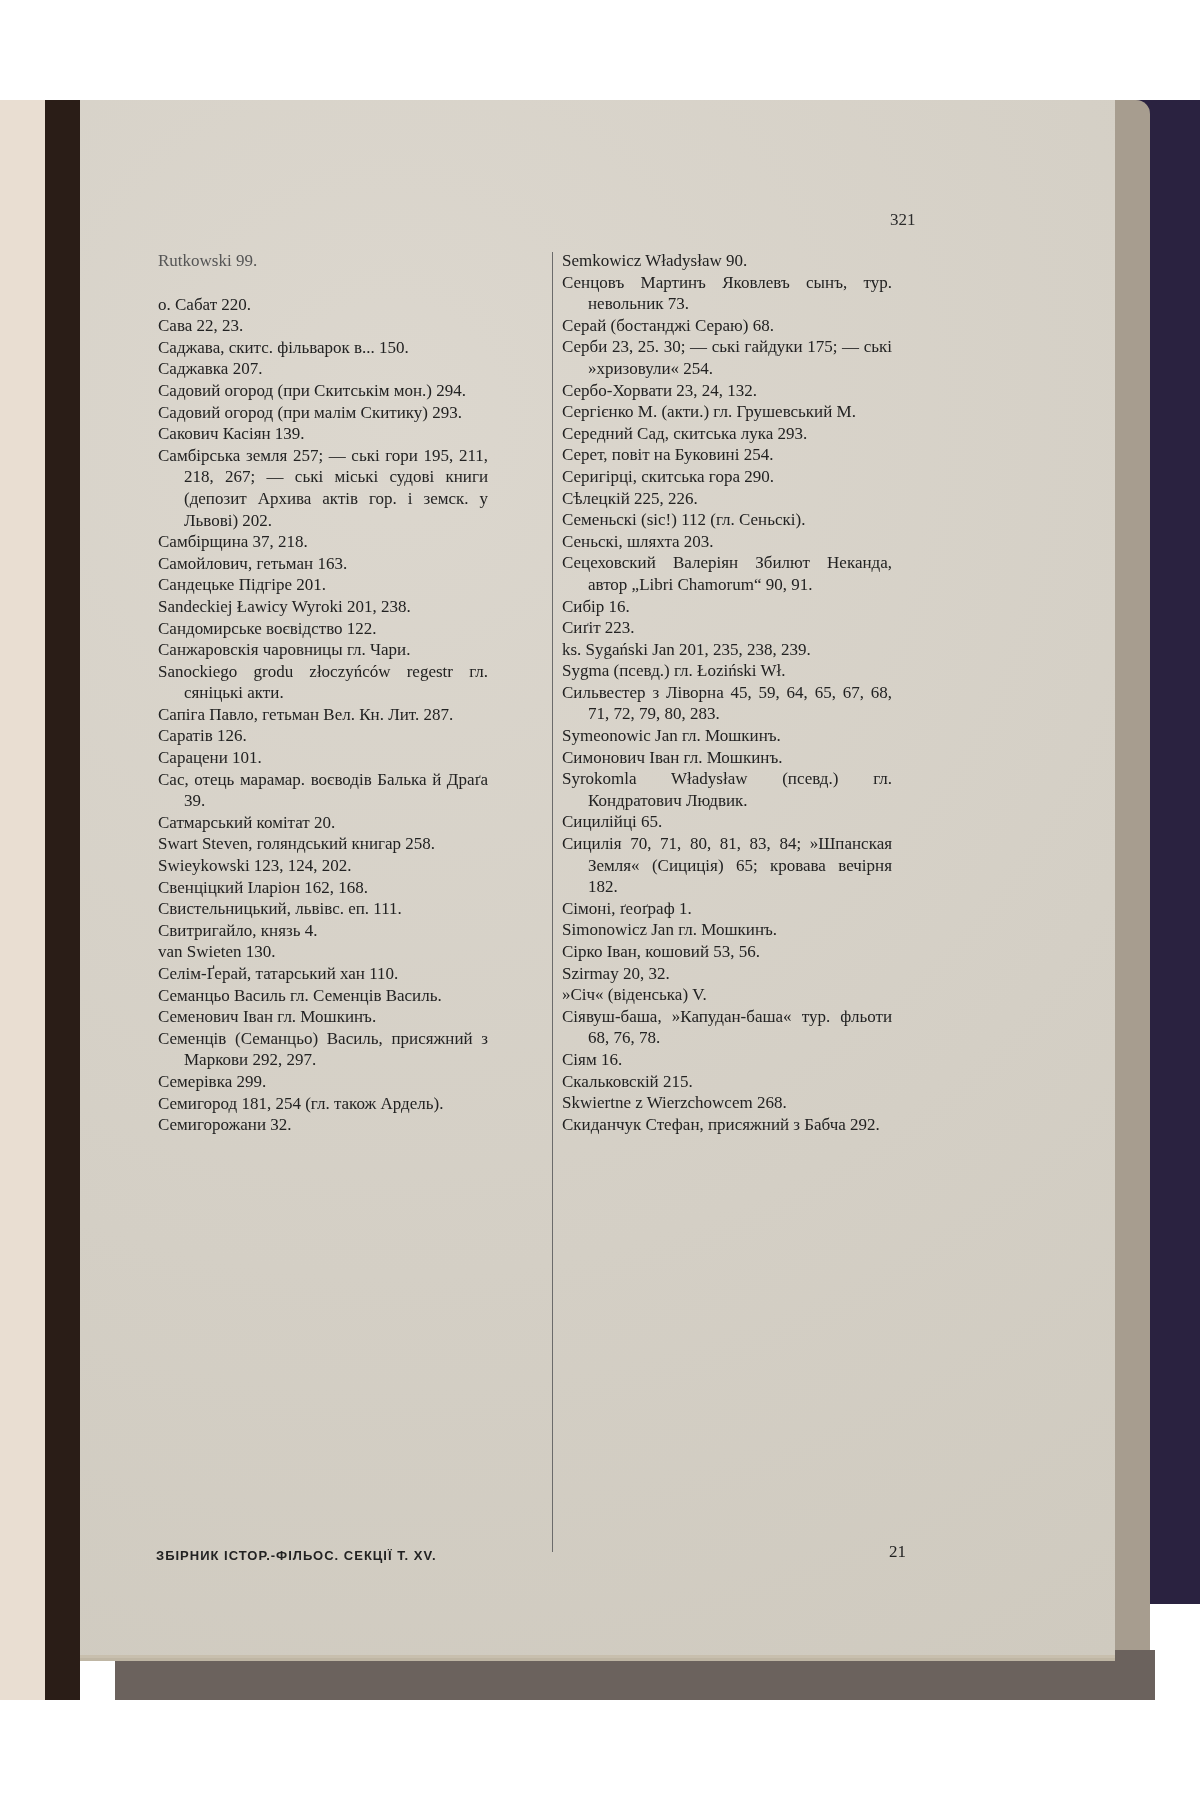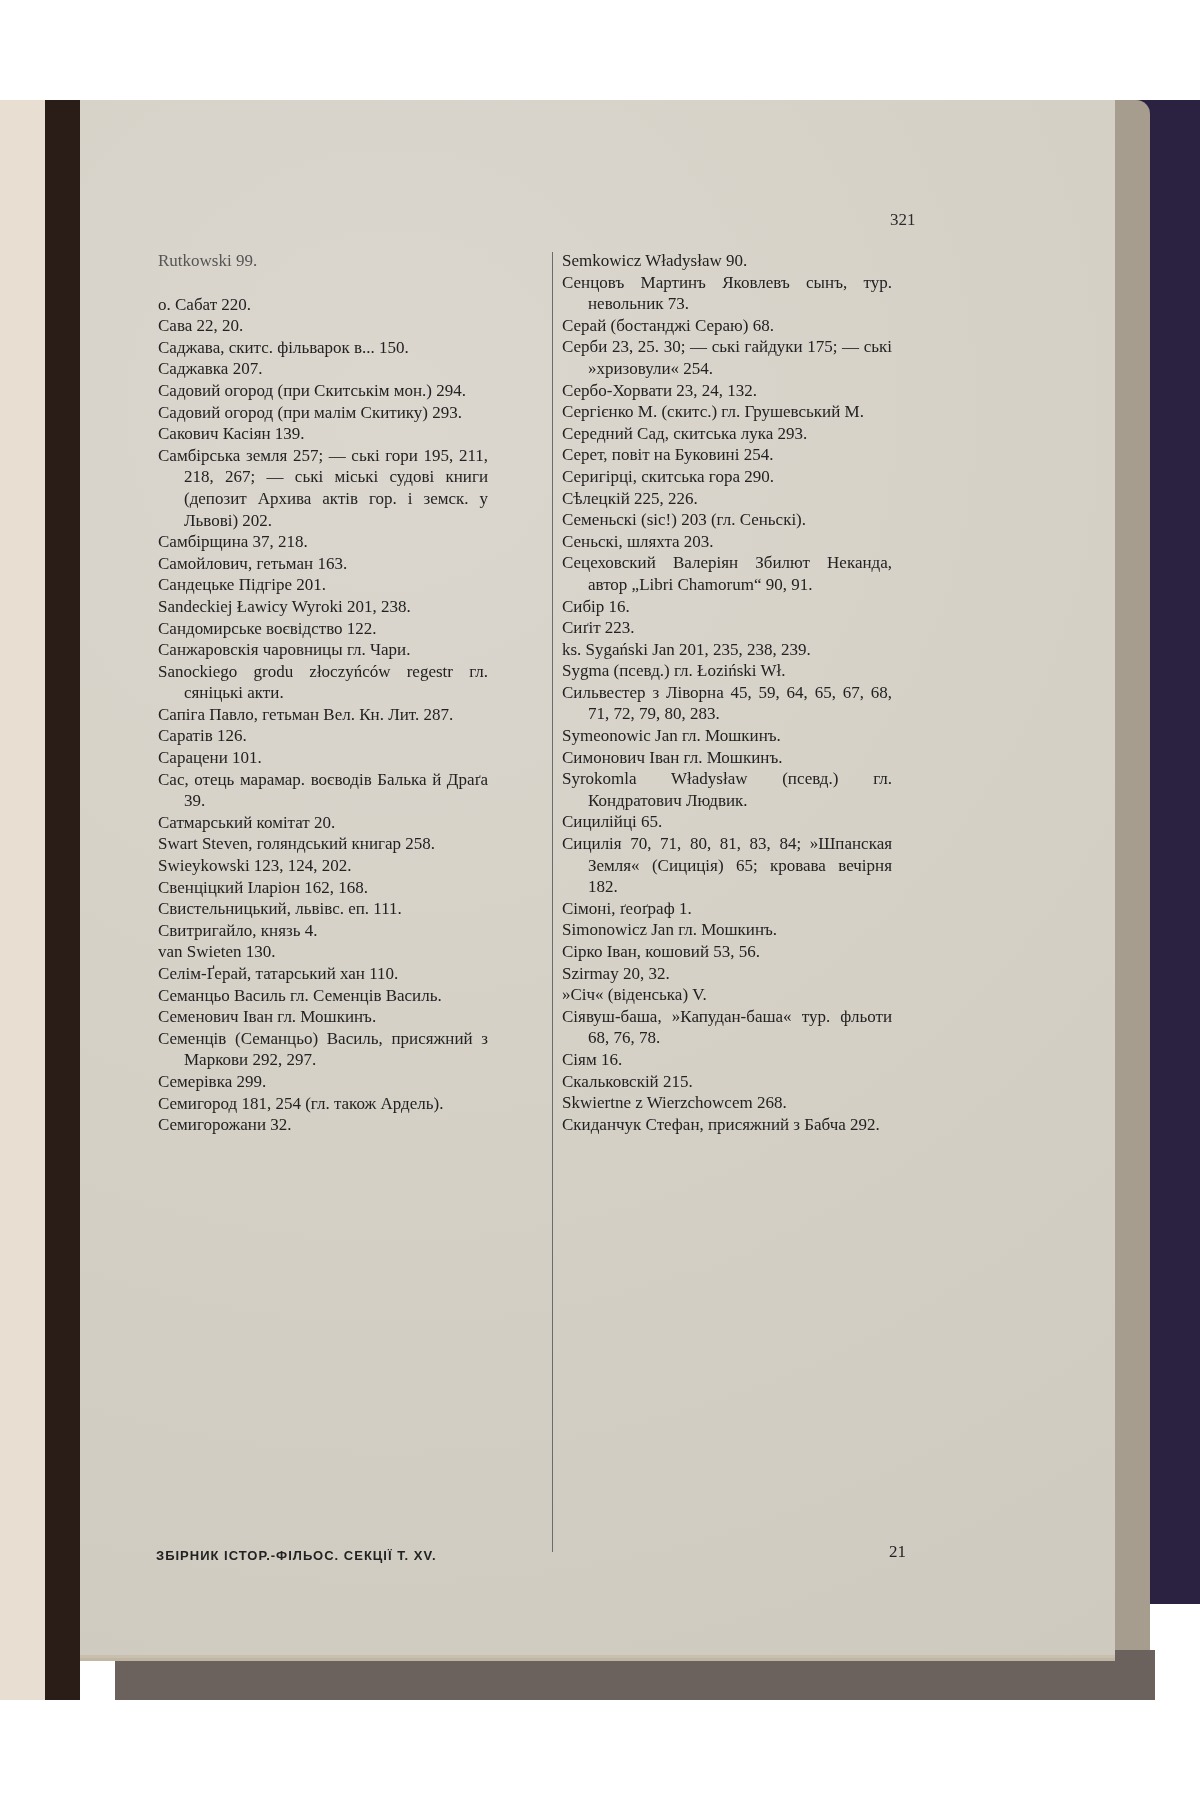--- a/index.html
+++ b/index.html
@@ -30,21 +30,21 @@
   <div class="spine"></div>
   <div class="cover-right"></div>
   <div class="bottom-board"></div>
 
   <div class="page">
     <div class="page-number">321</div>
 
     <div class="col col-left">
       <p class="entry first-gap">Rutkowski 99.</p>
       <p class="entry">о. Сабат 220.</p>
-      <p class="entry">Сава 22, 20.</p>
+      <p class="entry">Сава 22, 23.</p>
       <p class="entry">Саджава, скитс. фільварок в... 150.</p>
       <p class="entry">Саджавка 207.</p>
       <p class="entry">Садовий огород (при Скитськім мон.) 294.</p>
       <p class="entry">Садовий огород (при малім Скитику) 293.</p>
       <p class="entry">Сакович Касіян 139.</p>
       <p class="entry">Самбірська земля 257; — ські гори 195, 211, 218, 267; — ські міські судові книги (депозит Архива актів гор. і земск. у Львові) 202.</p>
       <p class="entry">Самбірщина 37, 218.</p>
       <p class="entry">Самойлович, гетьман 163.</p>
       <p class="entry">Сандецьке Підгіре 201.</p>
       <p class="entry">Sandeckiej Ławicy Wyroki 201, 238.</p>
@@ -72,26 +72,26 @@
     </div>
 
     <div class="col-divider"></div>
 
     <div class="col col-right">
       <p class="entry">Semkowicz Władysław 90.</p>
       <p class="entry">Сенцовъ Мартинъ Яковлевъ сынъ, тур. невольник 73.</p>
       <p class="entry">Серай (бостанджі Сераю) 68.</p>
       <p class="entry">Серби 23, 25. 30; — ські гайдуки 175; — ські »хризовули« 254.</p>
       <p class="entry">Сербо-Хорвати 23, 24, 132.</p>
-      <p class="entry">Сергієнко М. (скитс.) гл. Грушевський М.</p>
+      <p class="entry">Сергієнко М. (акти.) гл. Грушевський М.</p>
       <p class="entry">Середний Сад, скитська лука 293.</p>
       <p class="entry">Серет, повіт на Буковині 254.</p>
       <p class="entry">Серигірці, скитська гора 290.</p>
       <p class="entry">Сѣлецкій 225, 226.</p>
-      <p class="entry">Семеньскі (sic!) 203 (гл. Сеньскі).</p>
+      <p class="entry">Семеньскі (sic!) 112 (гл. Сеньскі).</p>
       <p class="entry">Сеньскі, шляхта 203.</p>
       <p class="entry">Сецеховский Валеріян Збилют Неканда, автор „Libri Chamorum“ 90, 91.</p>
       <p class="entry">Сибір 16.</p>
       <p class="entry">Сиґіт 223.</p>
       <p class="entry">ks. Sygański Jan 201, 235, 238, 239.</p>
       <p class="entry">Sygma (псевд.) гл. Łoziński Wł.</p>
       <p class="entry">Сильвестер з Ліворна 45, 59, 64, 65, 67, 68, 71, 72, 79, 80, 283.</p>
       <p class="entry">Symeonowic Jan гл. Мошкинъ.</p>
       <p class="entry">Симонович Іван гл. Мошкинъ.</p>
       <p class="entry">Syrokomla Władysław (псевд.) гл. Кондратович Людвик.</p>

